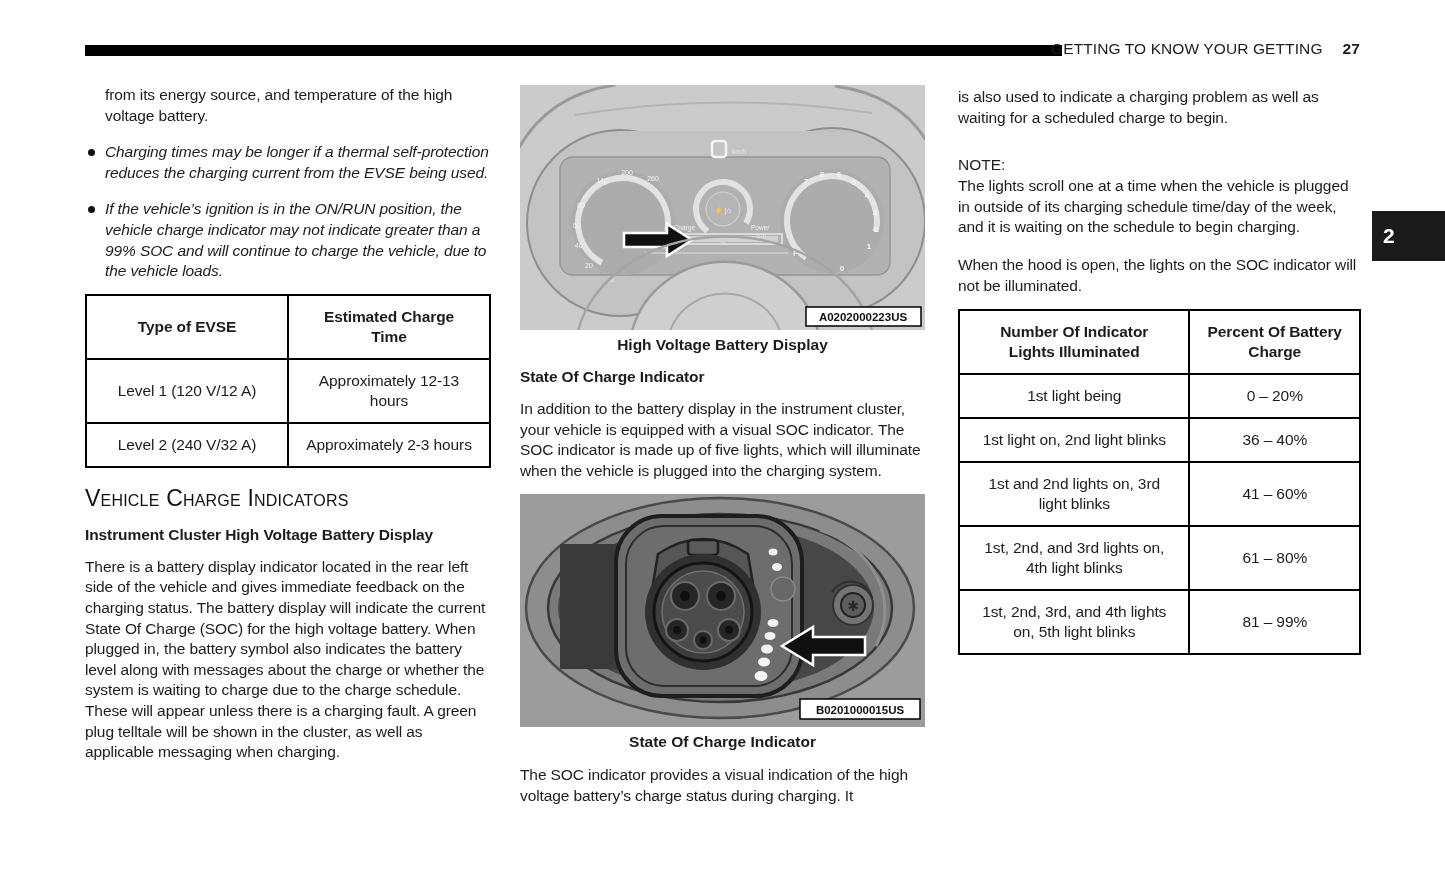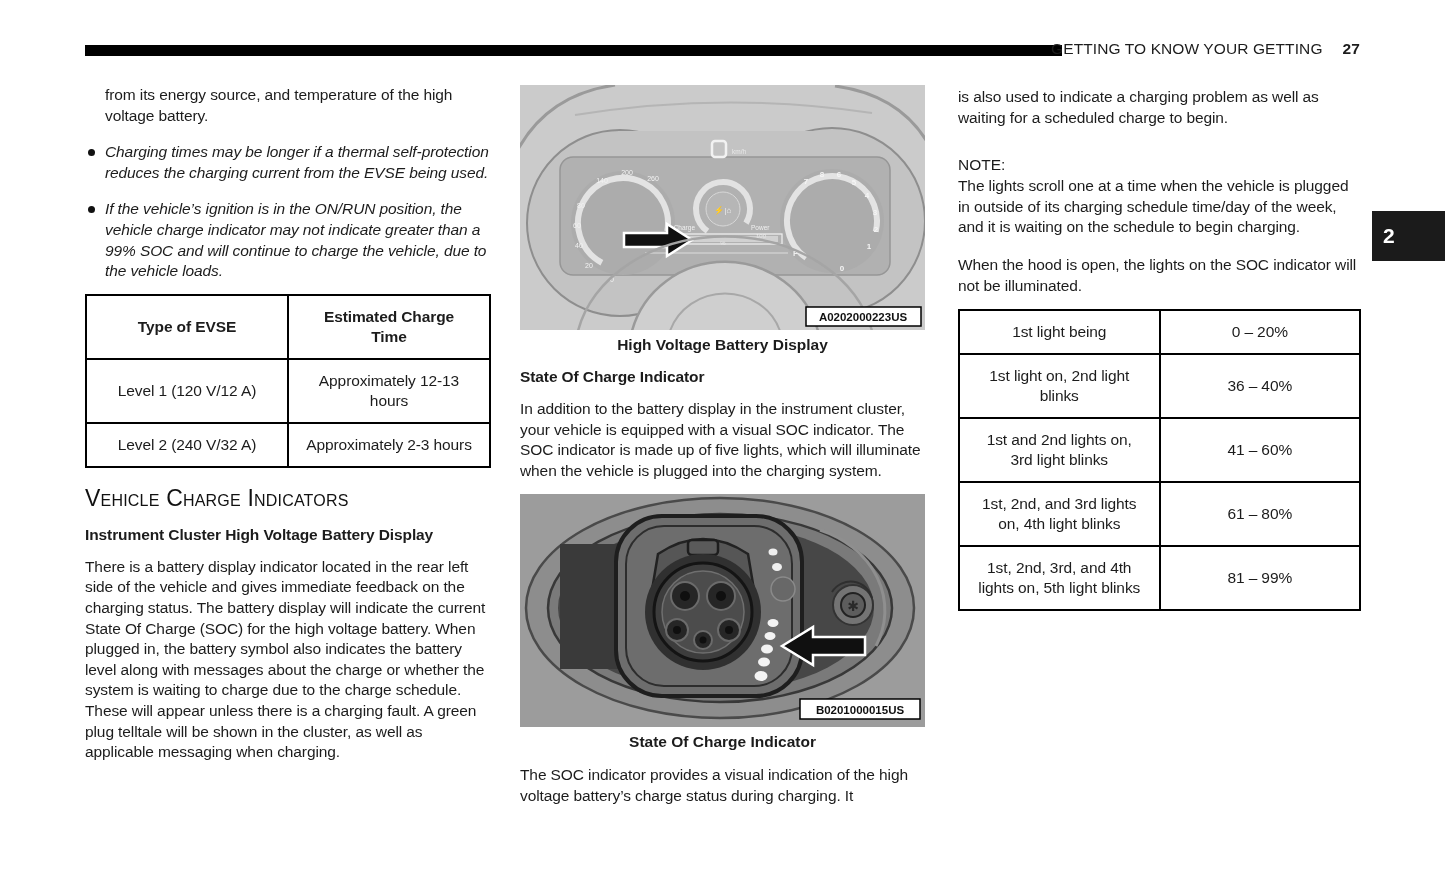--- a/index.html
+++ b/index.html
@@ -225,20 +225,24 @@
     <p style="margin-top:1px;">The SOC indicator provides a visual indication of the high voltage battery’s charge status during charging. It</p>
   </div>
 
   <div class="col col3">
     <p class="gap-lg">is also used to indicate a charging problem as well as waiting for a scheduled charge to begin.</p>
     <div class="note-label">NOTE:</div>
     <p>The lights scroll one at a time when the vehicle is plugged in outside of its charging schedule time/day of the week, and it is waiting on the schedule to begin charging.</p>
     <p style="margin-top:17px;">When the hood is open, the lights on the SOC indicator will not be illuminated.</p>
     <table class="dtable soc-table">
       <tbody>
+          <tr>
+        <th style="width:49%;">Number Of Indicator Lights Illuminated</th>
+        <th>Percent Of Battery Charge</th>
+      </tr>
       <tr>
         <td>1st light being</td>
         <td>0 – 20%</td>
       </tr>
       <tr>
         <td>1st light on, 2nd light blinks</td>
         <td>36 – 40%</td>
       </tr>
       <tr>
         <td>1st and 2nd lights on, 3rd light blinks</td>

